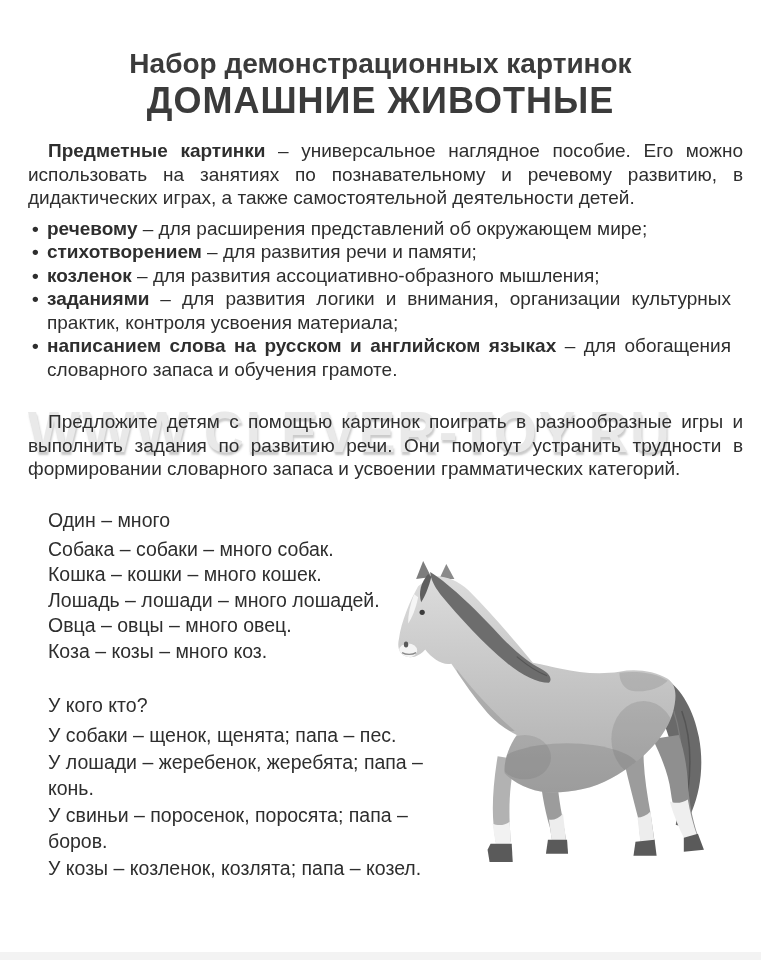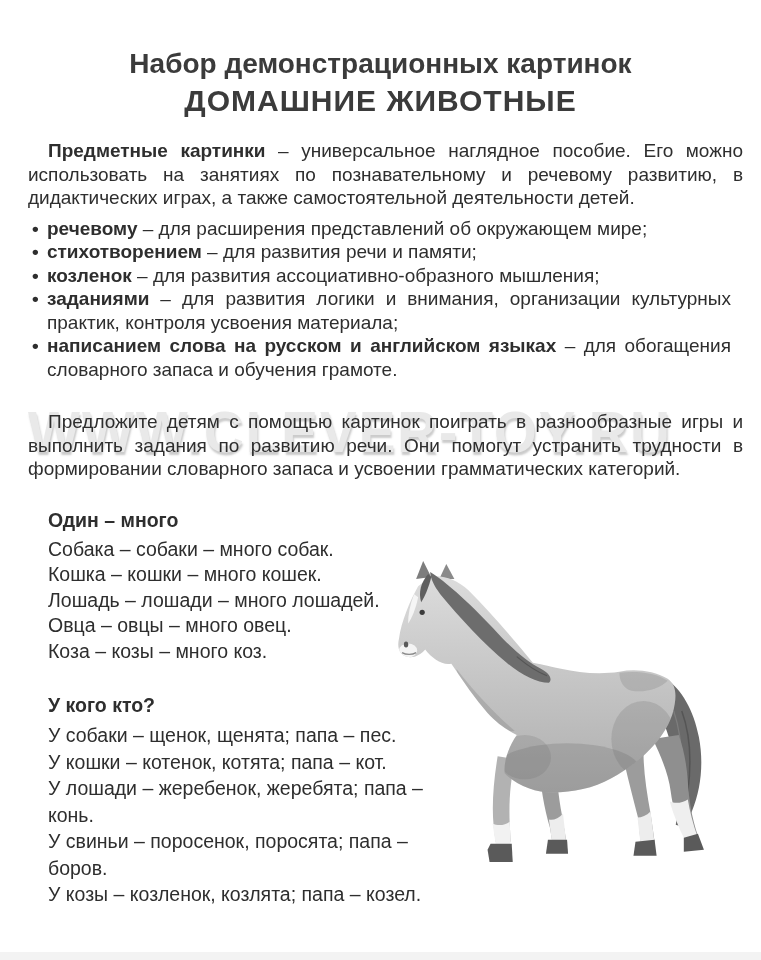--- a/index.html
+++ b/index.html
@@ -7,21 +7,21 @@
     position:relative;
     width:761px;height:960px;
     background:#ffffff;
     font-family:"Liberation Sans","DejaVu Sans",sans-serif;
     color:#2e2e2e;
     overflow:hidden;
   }
   
   .title-wrap{margin-top:46px;text-align:center;color:#3b3b3b;}
   .title-line1{font-size:28px;font-weight:bold;line-height:36px;}
-  .title-line2{font-size:30px;font-weight:bold;line-height:38px;letter-spacing:1px;}
+  .title-line2{font-size:36px;font-weight:bold;line-height:38px;letter-spacing:1px;}
   
   .para{
     margin:0 18px 0 28px;
     font-size:19px;line-height:23.5px;
     text-align:justify;
   }
   .intro{margin-top:19px;text-indent:20px;}
   .lead-bold{font-weight:bold;}
   
   .accompany-heading{margin:29px 30px 0 28px;font-size:19px;line-height:23.5px;text-indent:20px;}
@@ -40,21 +40,21 @@
     left:28px;top:-10px;width:705px;
     font-size:55px;font-weight:800;
     letter-spacing:2px;white-space:nowrap;
     color:#e9e9e9;
     text-shadow:1px 3px 2px rgba(140,140,140,0.45);
     transform:scaleY(1.04);
     user-select:none;
   }
   
   .section{margin-left:48px;width:390px;}
-  .section-heading{font-size:19.5px;font-weight:bold;line-height:24px;}
+  .section-heading{font-size:19.5px;font-weight:normal;line-height:24px;}
   .plain-line{font-size:19.5px;}
   .one-many{margin-top:27px;}
   .one-many .lines{margin-top:5px;}
   .one-many .plain-line{line-height:25.5px;}
   .who-has{margin-top:29px;}
   .who-has .lines{margin-top:5px;}
   .who-has .plain-line{line-height:26.5px;}
   
   .horse-box{
     position:absolute;left:394px;top:560px;
@@ -100,21 +100,20 @@
       <div class="plain-line">Лошадь – лошади – много лошадей.</div>
       <div class="plain-line">Овца – овцы – много овец.</div>
       <div class="plain-line">Коза – козы – много коз.</div>
     </div>
   </div>
 
   <div class="section who-has">
     <div class="section-heading">У кого кто?</div>
     <div class="lines">
       <div class="plain-line">У собаки – щенок, щенята; папа – пес.</div>
-      <div class="plain-line">У кошки – котенок, котята; папа – кот.</div>
       <div class="plain-line">У лошади – жеребенок, жеребята; папа – конь.</div>
       <div class="plain-line">У свиньи – поросенок, поросята; папа – боров.</div>
       <div class="plain-line">У козы – козленок, козлята; папа – козел.</div>
 
     </div>
   </div>
 
   <div class="horse-box">
     <svg width="326" height="322" viewBox="0 0 320 320" xmlns="http://www.w3.org/2000/svg">
       <defs>

